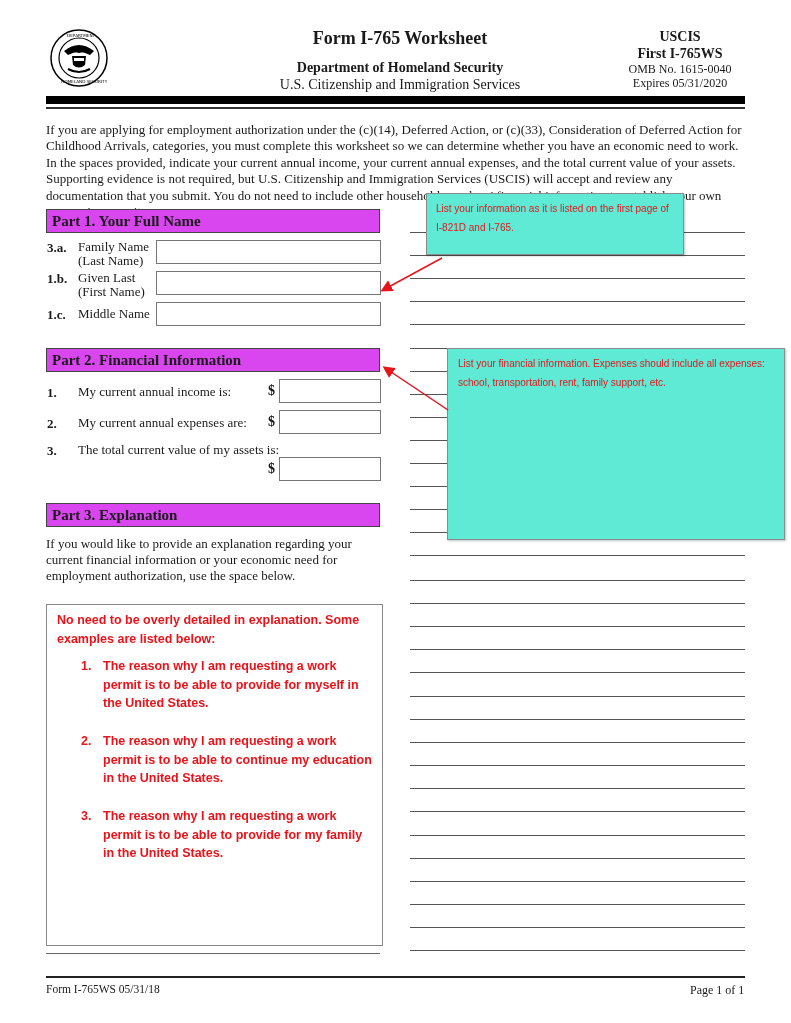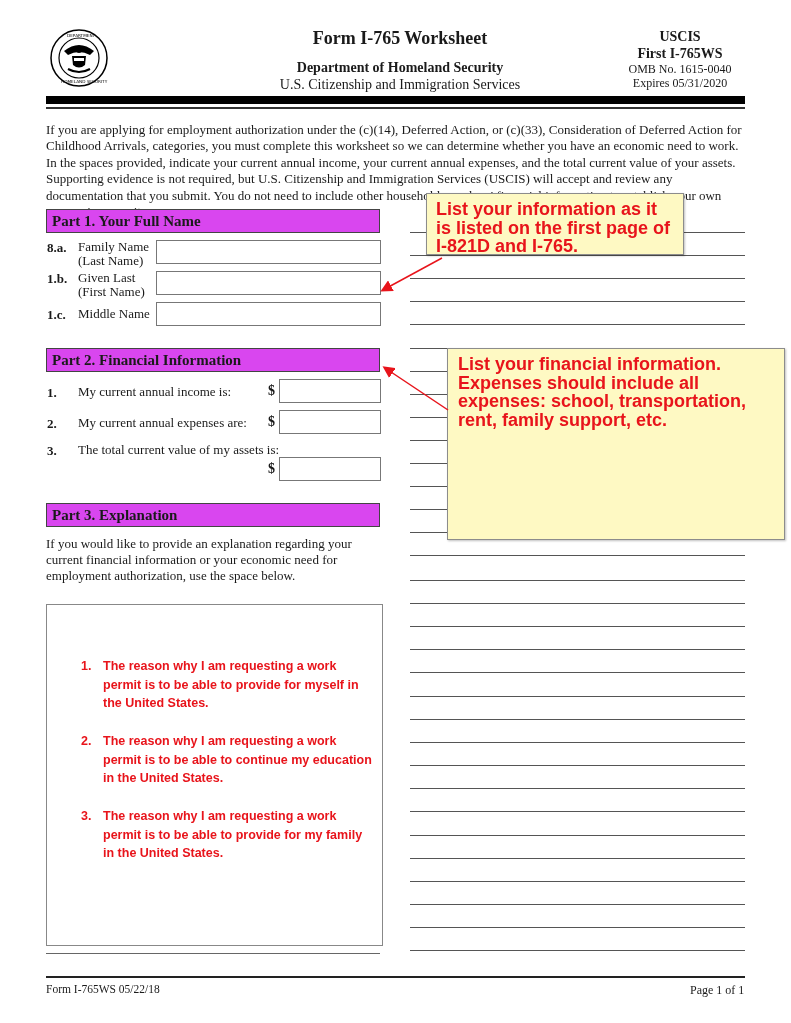--- a/index.html
+++ b/index.html
@@ -29,22 +29,22 @@
     
     .fld-num { font-size: 13px; font-weight: bold; }
     .fld-label { font-size: 13px; line-height: 14px; }
     .input-box { border: 1px solid #777; background: #fff; }
     .dollar { font-size: 14px; font-weight: bold; }
 
     
     .rline { left: 410px; width: 335px; height: 1px; background: #555; }
 
     
-    .callout { background: #fef9c3; border: 1px solid #8c8c8c; box-shadow: 1px 1px 2px rgba(0,0,0,0.25);
-               color: #e8141b; font-family: "Liberation Sans", "DejaVu Sans", sans-serif; font-weight: bold; font-size: 18px; }
+    .callout { background: #5eead4; border: 1px solid #8c8c8c; box-shadow: 1px 1px 2px rgba(0,0,0,0.25);
+               color: #e8141b; font-family: "Liberation Sans", "DejaVu Sans", sans-serif; font-weight: normal; font-size: 10px; }
     .callout p { line-height: 18.5px; }
     .callout p + p { margin-top: 7px; }
 
     .expl-box { left: 46px; top: 604px; width: 337px; height: 342px; border: 1px solid #888; background: #fff;
                 color: #e8141b; font-family: "Liberation Sans", "DejaVu Sans", sans-serif; font-weight: bold; font-size: 12.5px; }
     .expl-box .lead { position: absolute; left: 10px; top: 6px; width: 320px; line-height: 18.5px; }
     .expl-item { position: absolute; left: 34px; width: 295px; line-height: 18.5px; }
     .expl-item .n { position: absolute; left: 0; top: 0; }
     .expl-item .t { display: block; margin-left: 22px; }
 
@@ -116,21 +116,21 @@
   <div class="abs rline" style="top:835px"></div>
   <div class="abs rline" style="top:858px"></div>
   <div class="abs rline" style="top:881px"></div>
   <div class="abs rline" style="top:904px"></div>
   <div class="abs rline" style="top:927px"></div>
   <div class="abs rline" style="top:950px"></div>
 </div>
 
 <div class="abs part-hdr" style="top:209px">Part 1.  Your Full Name</div>
 
-<div class="abs fld-num" style="left:47px; top:240px">8.a.</div>
+<div class="abs fld-num" style="left:47px; top:240px">3.a.</div>
 <div class="abs fld-label" style="left:78px; top:240px">
   <div>Family Name</div>
   <div>(Last Name)</div>
 </div>
 <input class="abs input-box" style="left: 156px; top: 240px; width: 225px; height: 24px;" value="">
 
 <div class="abs fld-num" style="left:47px; top:271px">1.b.</div>
 <div class="abs fld-label" style="left:78px; top:271px">
   <div>Given Last</div>
   <div>(First Name)</div>
@@ -155,20 +155,21 @@
 
 <div class="abs fld-num" style="left:47px; top:443px">3.</div>
 <div class="abs fld-label" style="left:78px; top:443px">The total current value of my assets is:</div>
 <div class="abs dollar" style="left:268px; top:461px">$</div>
 <input class="abs input-box" style="left: 279px; top: 457px; width: 102px; height: 24px;" value="">
 
 <div class="abs part-hdr" style="top:503px">Part 3.  Explanation</div>
 <div class="abs fld-label" style="left:46px; top:536px; width:330px; line-height:16px">If you would like to provide an explanation regarding your current financial information or your economic need for employment authorization, use the space below.</div>
 
 <div class="abs expl-box">
+  <div class="lead">No need to be overly detailed in explanation.  Some examples are listed below:</div>
   <div class="expl-item" style="top:52px">
     <span class="n">1.</span>
     <span class="t">The reason why I am requesting a work permit is to be able to provide for myself in the United States.</span>
   </div>
   <div class="expl-item" style="top:127px">
     <span class="n">2.</span>
     <span class="t">The reason why I am requesting a work permit is to be able to continue my education in the United States.</span>
   </div>
   <div class="expl-item" style="top:202px">
     <span class="n">3.</span>
@@ -189,14 +190,14 @@
   <defs>
     <marker id="ah" markerWidth="8" markerHeight="8" refX="6" refY="4" orient="auto">
       <path d="M0,0 L8,4 L0,8 Z" fill="#e8141b"></path>
     </marker>
   </defs>
   <line x1="442" y1="258" x2="383" y2="290" stroke="#e8141b" stroke-width="1.5" marker-end="url(#ah)"></line>
   <line x1="448" y1="410" x2="385" y2="368" stroke="#e8141b" stroke-width="1.5" marker-end="url(#ah)"></line>
 </svg>
 
 <div class="abs footer-line"></div>
-<div class="abs footer-left">Form I-765WS   05/22/18</div>
+<div class="abs footer-left">Form I-765WS   05/31/18</div>
 <div class="abs footer-right">Page 1 of 1</div>
 
 </body></html>

